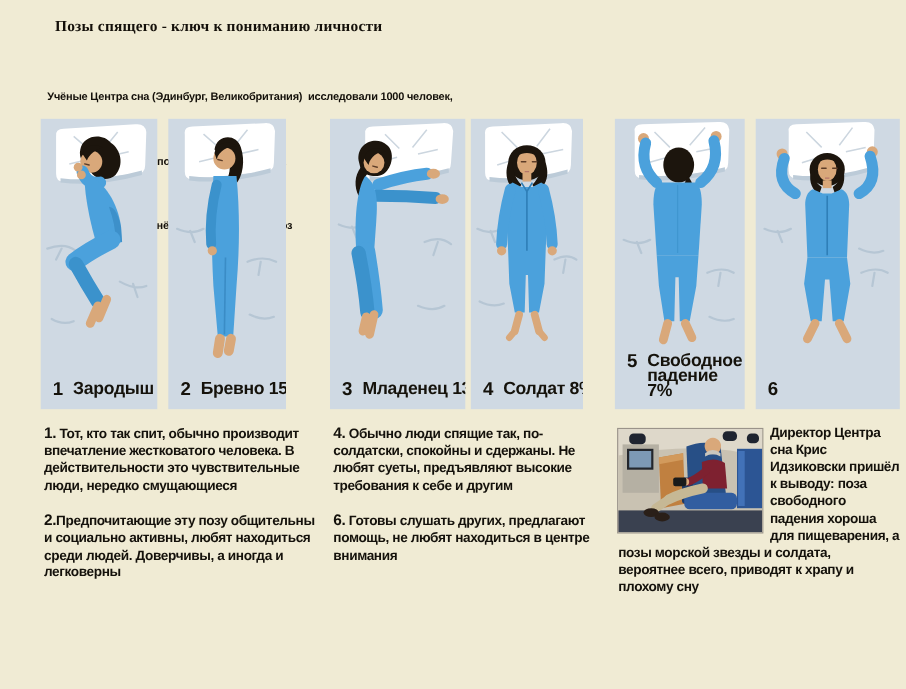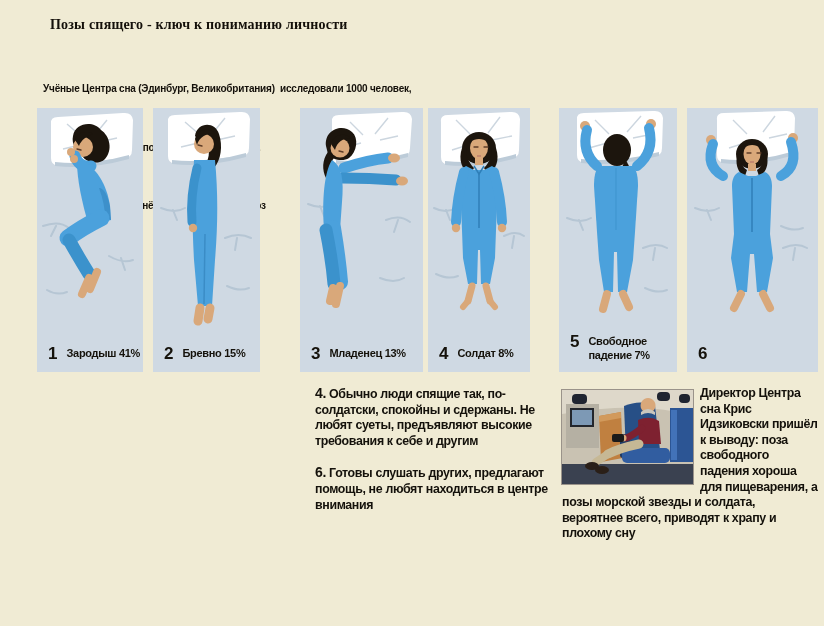--- a/index.html
+++ b/index.html
@@ -21,28 +21,28 @@
   }
   .panel{
     position:absolute;top:108px;height:264px;background:#cfd9e3;overflow:hidden;
   }
   .panel svg{display:block;}
   .panel-label{
     position:absolute;left:11px;bottom:10px;right:4px;
     display:flex;align-items:flex-start;gap:9px;
   }
   .pnum{font-weight:bold;font-size:17px;line-height:17px;}
-  .pname{font-weight:bold;font-size:11px;line-height:13.5px;letter-spacing:-.3px;padding-top:2px;}
+  .pname{font-weight:bold;font-size:16px;line-height:13.5px;letter-spacing:-.3px;padding-top:2px;}
   .pname.wrap{max-width:72px;}
   .pname.nowrap{white-space:nowrap;}
   .col{position:absolute;top:386px;font-weight:bold;font-size:12.4px;line-height:15.6px;letter-spacing:-.35px;color:#14110b;}
   .col p{margin:0 0 16px 0;}
   .dnum{font-size:14px;}
   #col1{left:40px;width:252px;}
-  #col2{left:315px;width:250px;}
+  #col2{left:303px;width:250px;}
   #col3{left:562px;width:256px;}
   .photo{
     float:left;width:131px;height:94px;margin:4px 7px 2px 0;
     outline:1px solid #9a938a;
   }
   .clearfix::after{content:"";display:block;clear:both;}
   
   .skin{fill:#d9a87a;}
   .pj{fill:#4ba1dc;}
   .hair{fill:#1c150d;}
@@ -211,20 +211,22 @@
     <path d="M65 70 L65 124" stroke="#2f7fb8" stroke-width="1.5"></path>
     <path class="pj" d="M47 126 L83 126 L86 150 L80 184 L70 184 L67 146 L63 146 L60 184 L50 184 L44 150 Z"></path>
     <path class="skinstroke" stroke-width="8" d="M54 186 L47 200 M76 186 L83 200"></path>
   </svg>
   <div class="panel-label">
     <span class="pnum">6</span>
   </div>
 </div>
 
 <div class="col" id="col1">
+  <p><b class="dnum">1.</b> <span>Тот, кто так спит, обычно производит впечатление жестковатого человека. В действительности это чувствительные люди, нередко смущающиеся</span></p>
+  <p><b class="dnum">2.</b><span>Предпочитающие эту позу общительны и социально активны, любят находиться среди людей. Доверчивы, а иногда и легковерны</span></p>
 </div>
 
 <div class="col" id="col2">
   <p><b class="dnum">4.</b> <span>Обычно люди спящие так, по-солдатски, спокойны и сдержаны. Не любят суеты, предъявляют высокие требования к себе и другим</span></p>
   <p><b class="dnum">6.</b> <span>Готовы слушать других, предлагают помощь, не любят находиться в центре внимания</span></p>
 </div>
 
 <div class="col" id="col3">
   <div class="clearfix">
     <svg class="photo" viewBox="0 0 131 94">

